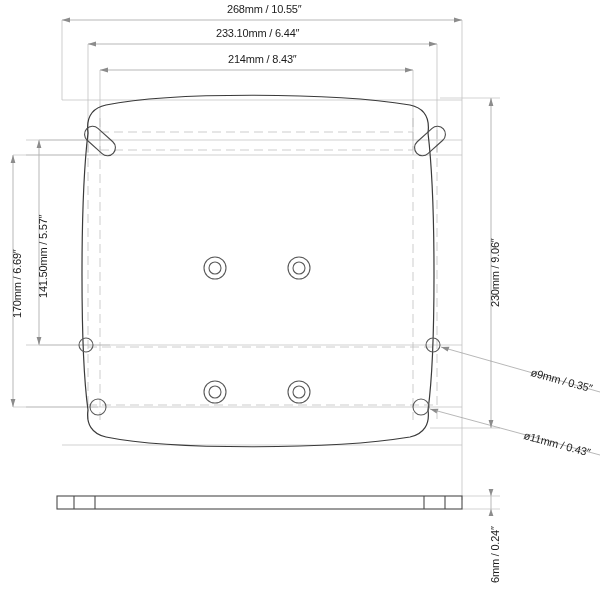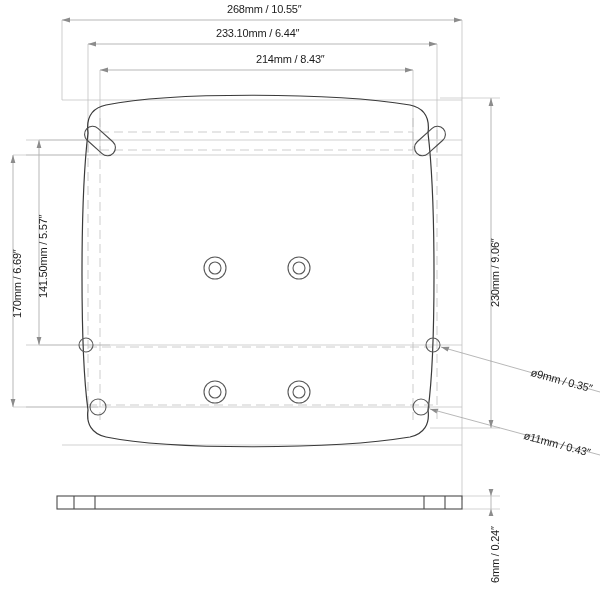--- a/index.html
+++ b/index.html
@@ -184,21 +184,21 @@
       <line x1="424" y1="496" x2="424" y2="509"></line>
       <line x1="445" y1="496" x2="445" y2="509"></line>
     </g>
 
   </svg>
 
   <div class="dimtext" style="left:227px;top:3px;">268mm / 10.55″</div>
 
   <div class="dimtext" style="left:216px;top:27px;">233.10mm / 6.44″</div>
 
-  <div class="dimtext" style="left:228px;top:53px;margin-left:28px;">214mm / 8.43″</div>
+  <div class="dimtext" style="left:228px;top:53px;">214mm / 8.43″</div>
 
   <div class="dimtext vert" style="left:11px;top:318px;transform:rotate(-90deg);">170mm / 6.69″</div>
 
   <div class="dimtext vert" style="left:37px;top:298px;transform:rotate(-90deg);">141.50mm / 5.57″</div>
 
   <div class="dimtext vert" style="left:489px;top:307px;transform:rotate(-90deg);">230mm / 9.06″</div>
 
   <div class="dimtext vert" style="left:489px;top:583px;transform:rotate(-90deg);">6mm / 0.24″</div>
 
   <div class="dimtext" style="left:531px;top:366px;transform:rotate(15deg);transform-origin:0 50%;">ø9mm / 0.35″</div>

